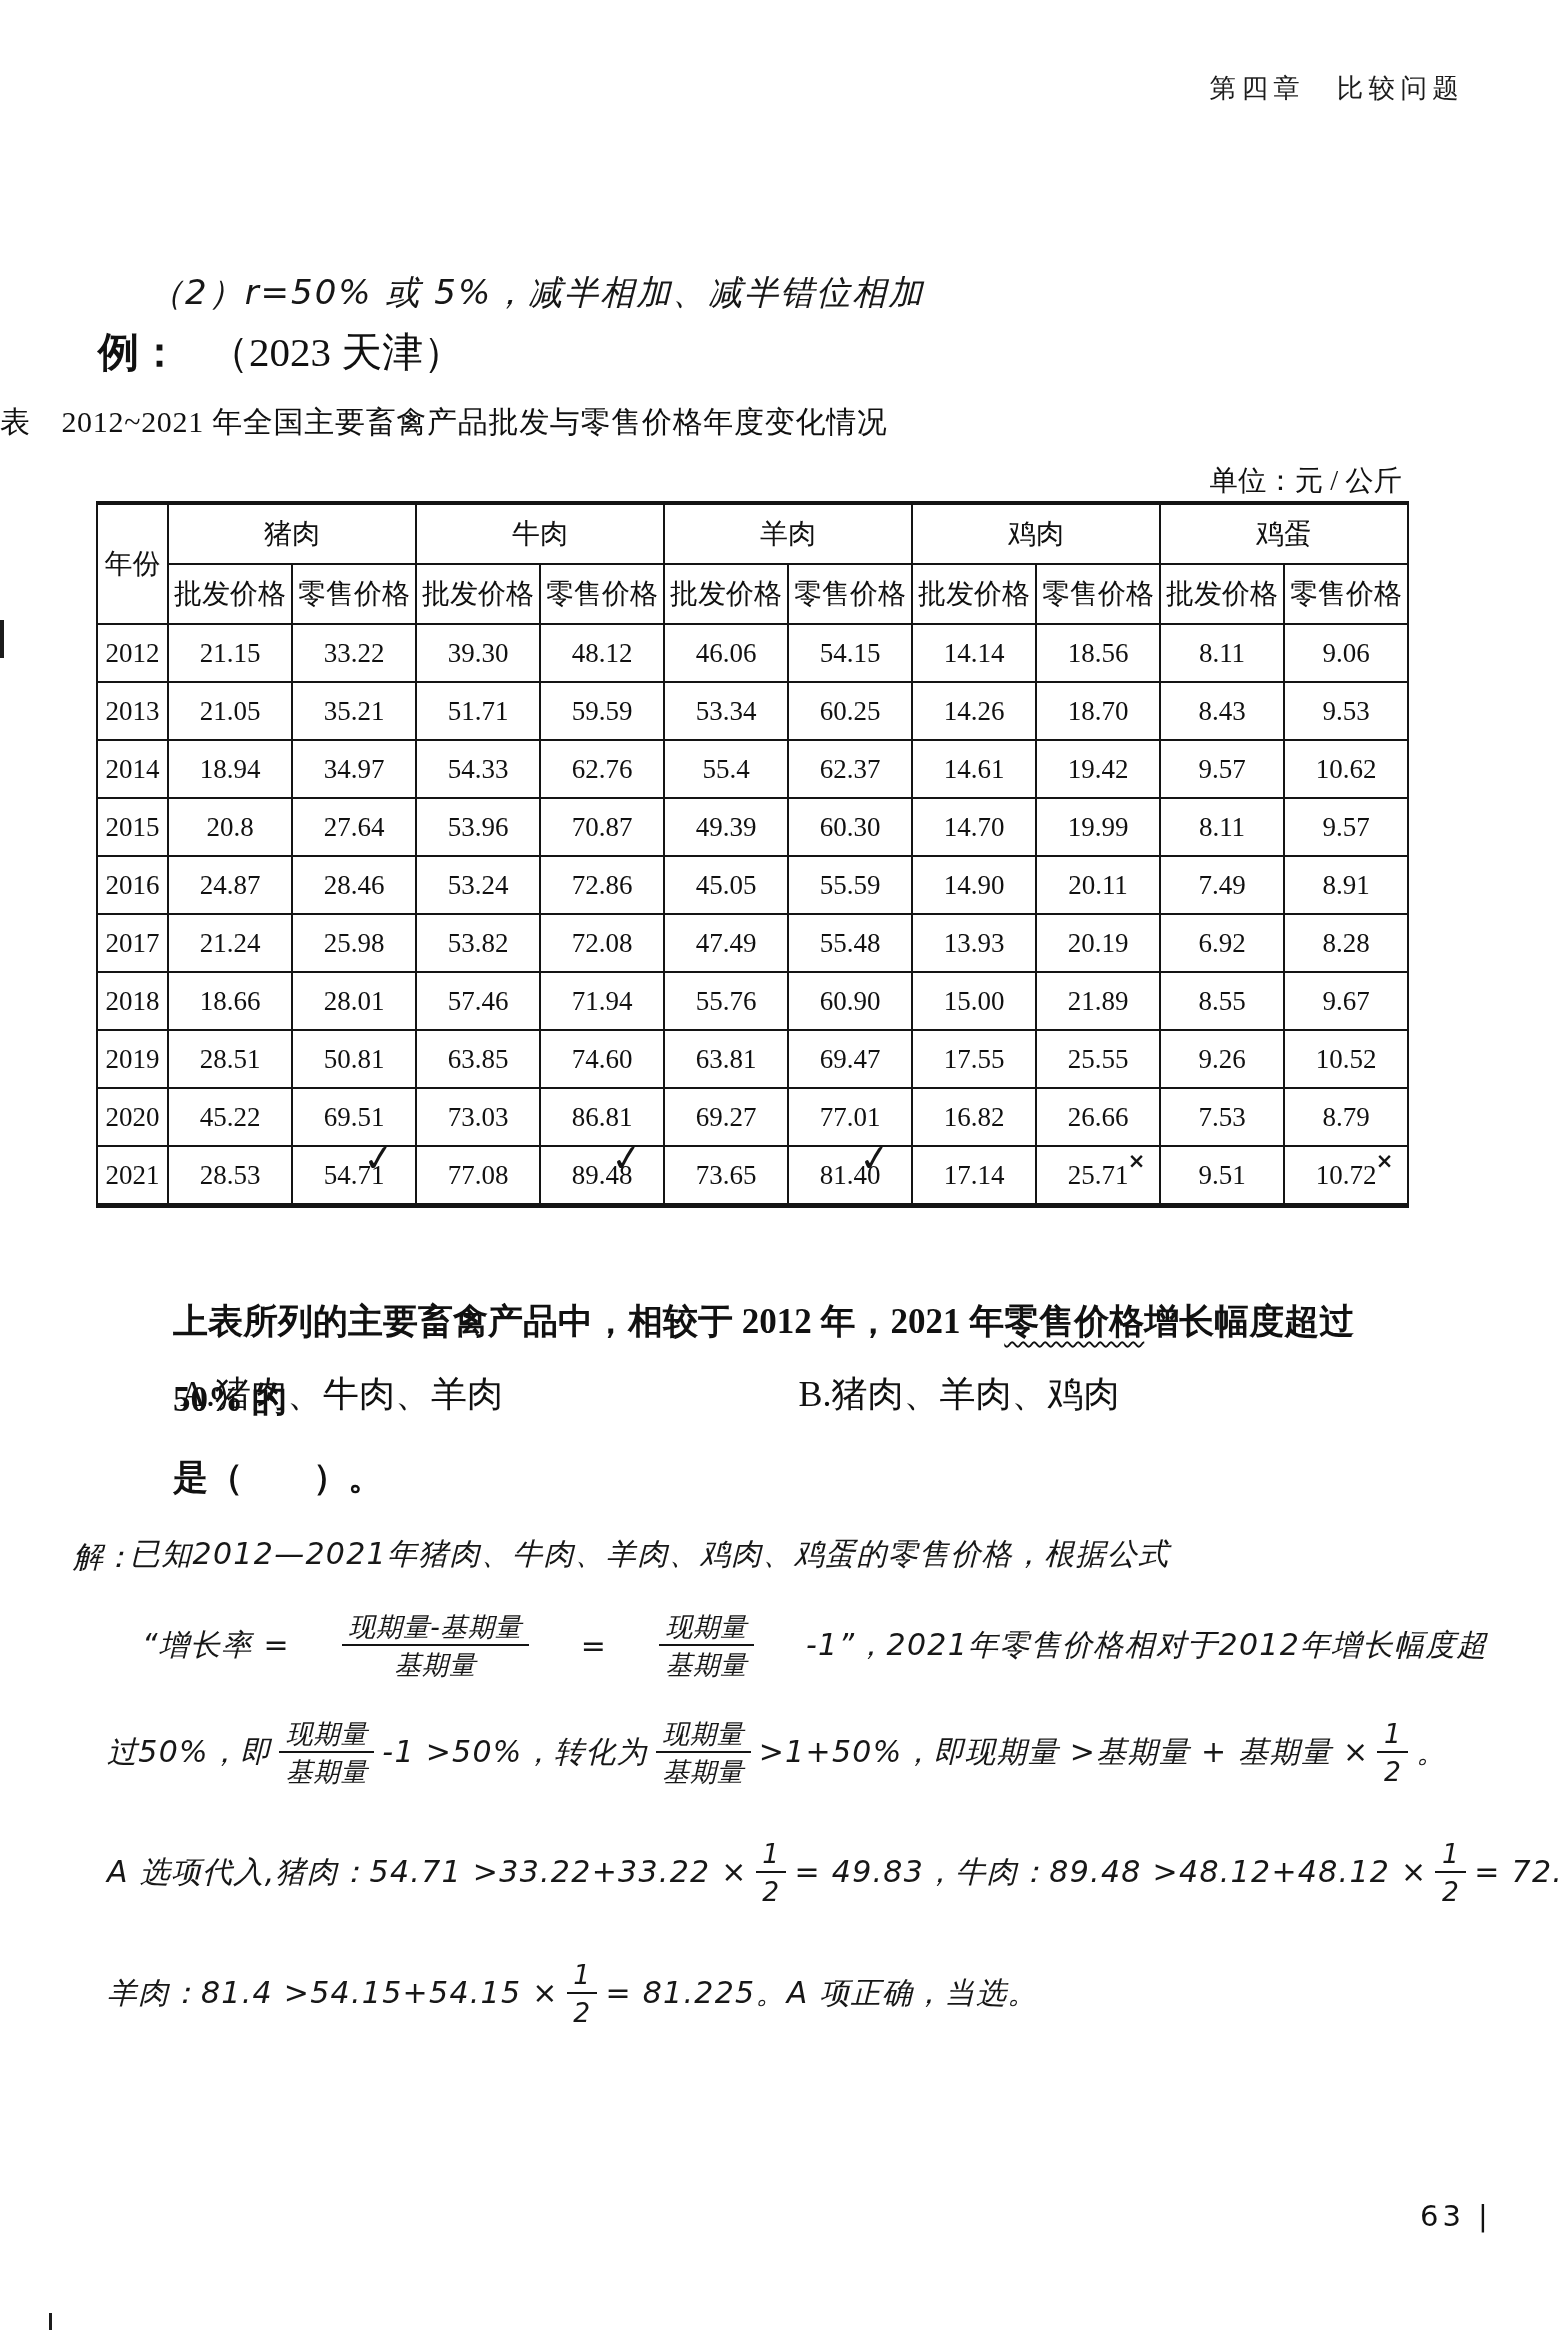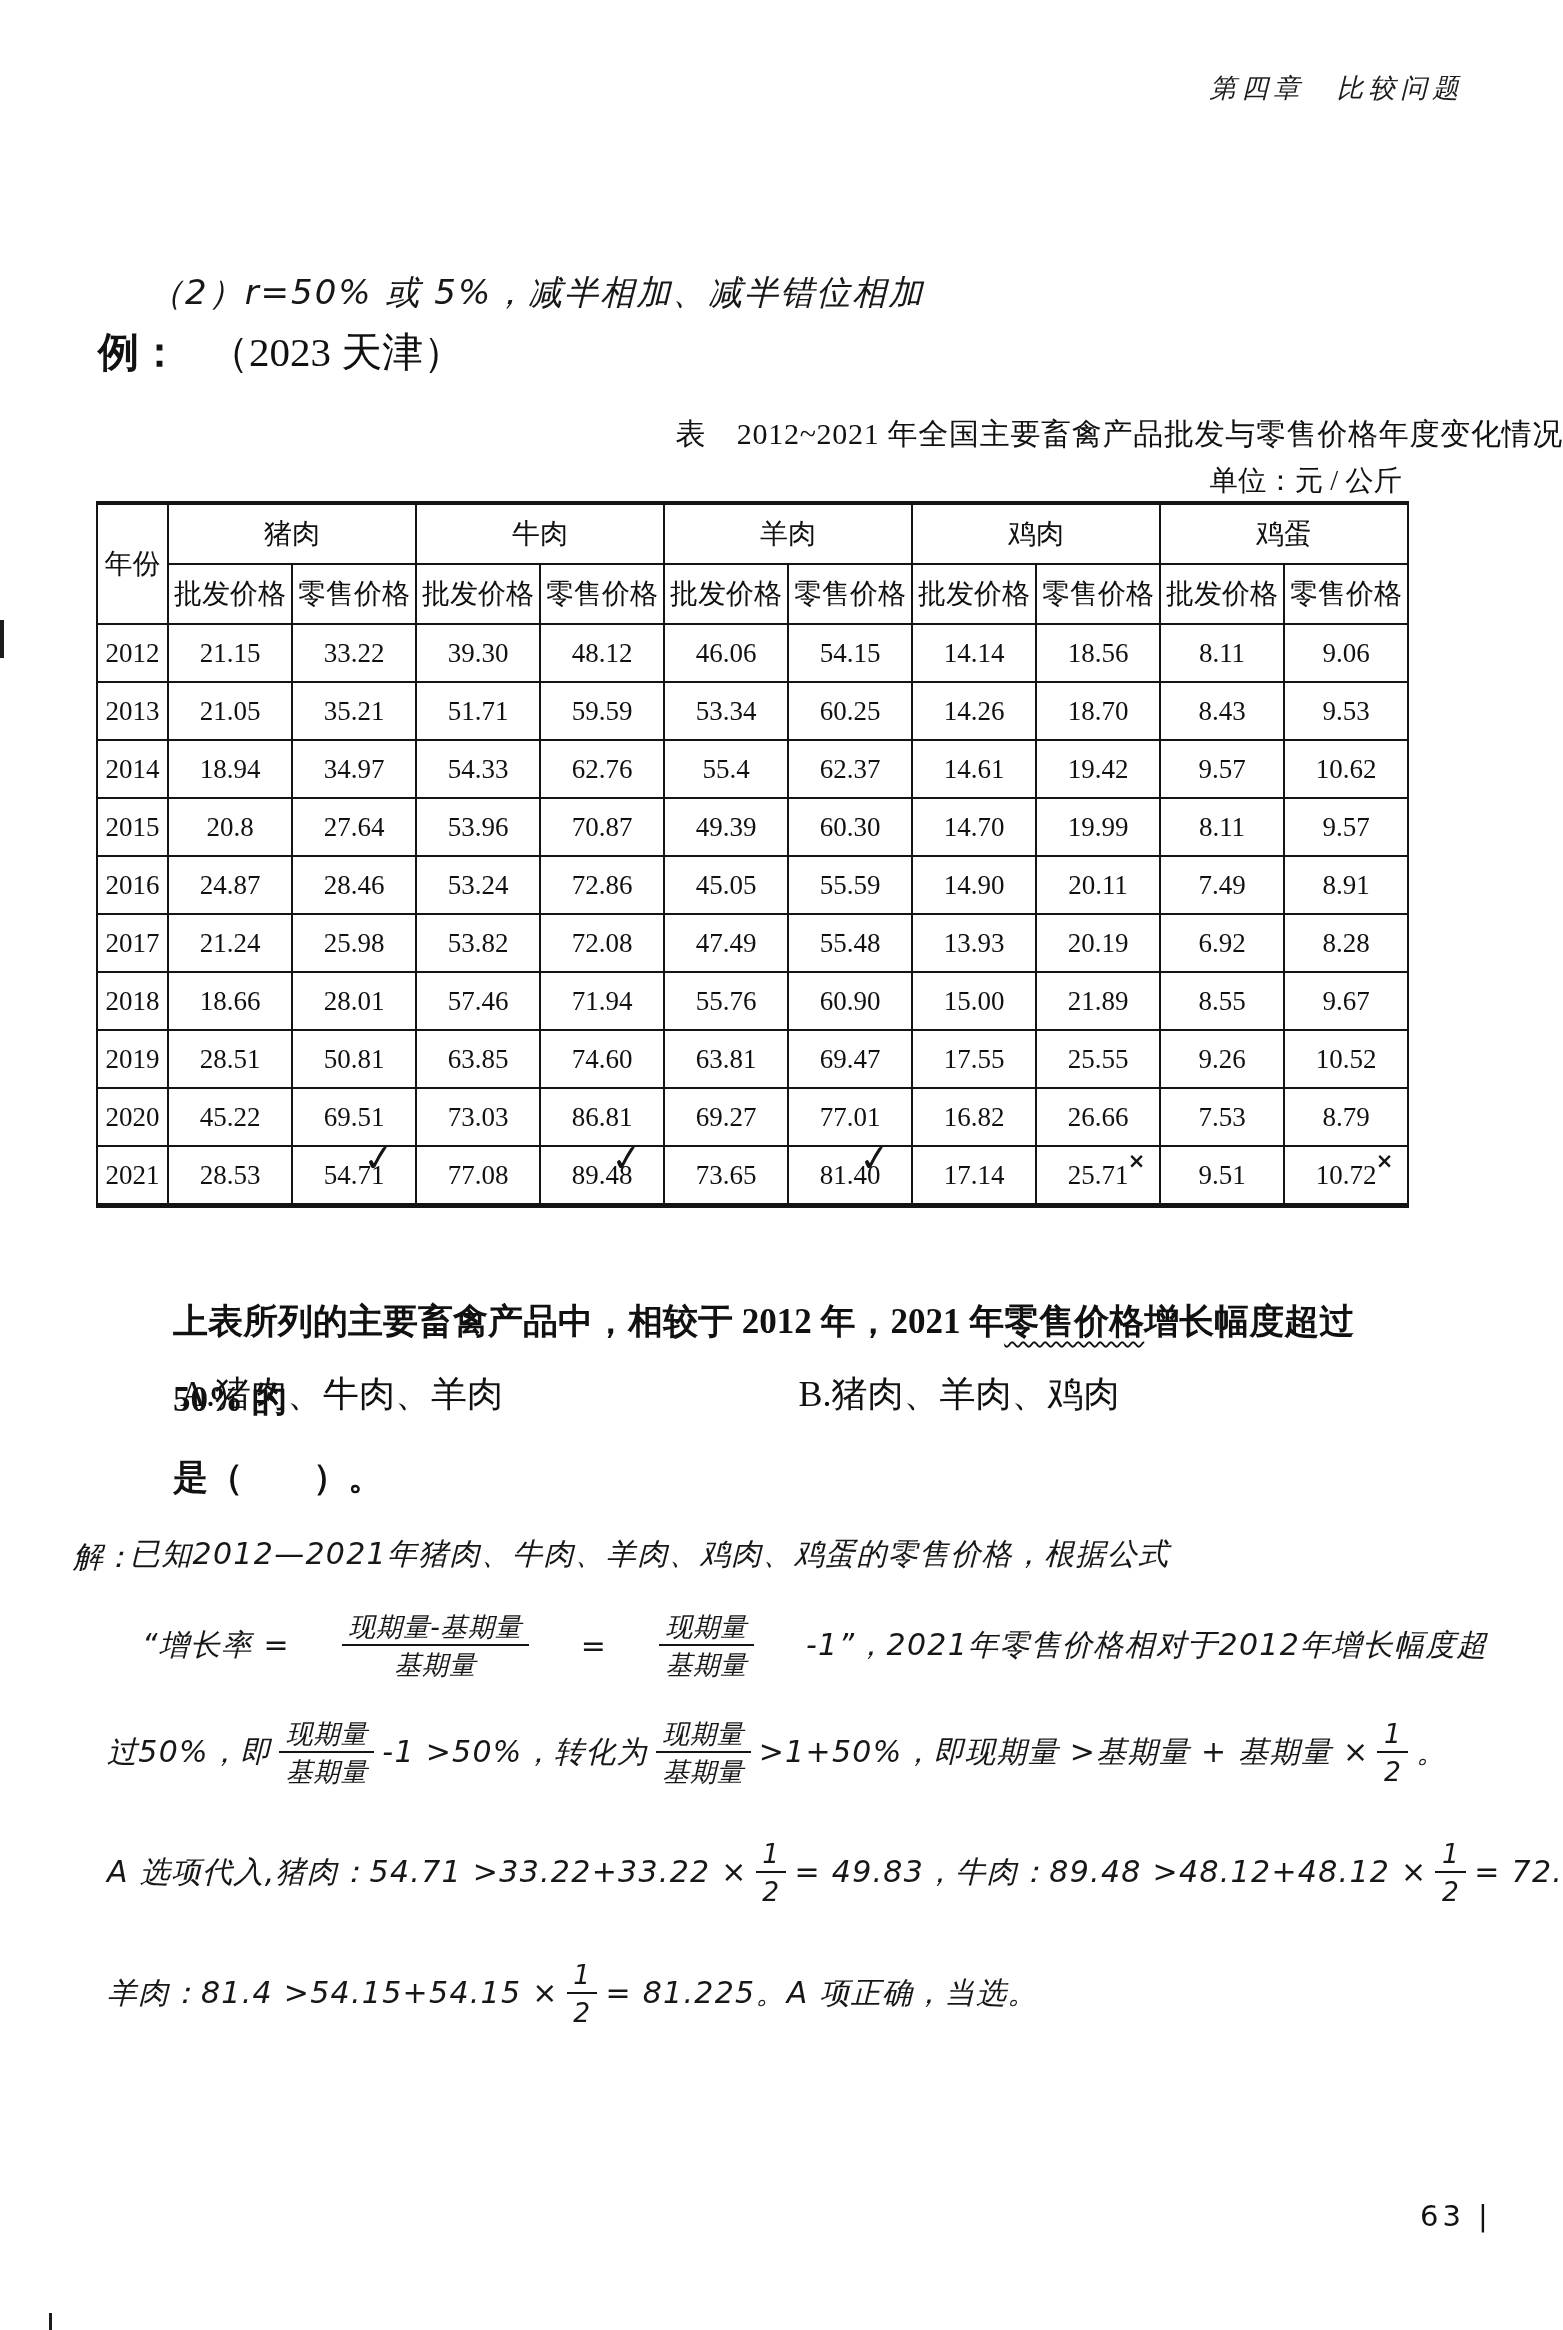--- a/index.html
+++ b/index.html
@@ -3,37 +3,37 @@
 <meta charset="utf-8">
 <style>
   html,body{margin:0;padding:0;}
   body{
     width:1563px;height:2330px;position:relative;background:#ffffff;
     font-family:"Liberation Serif",serif;color:#111;
   }
   
   .chapter-header{
     position:absolute;top:70px;right:99px;
-    font-family:"DejaVu Serif",serif;font-style:italic;
+    font-family:"DejaVu Serif",serif;
     font-size:26.5px;letter-spacing:5.3px;color:#1c1c1c;
   }
   
   .handwritten{
     font-family:"DejaVu Sans",sans-serif;font-style:italic;color:#171717;margin-top:24px;
   }
   .note-line{
     position:absolute;left:149px;top:246px;font-size:34px;letter-spacing:2px;
   }
   
   .example-line{position:absolute;left:98px;top:325px;font-size:41px;}
   .example-label{font-weight:bold;}
   .example-source{margin-left:28px;}
   
   .table-title{
-    position:absolute;left:0;width:100%;top:414px;text-align:right;
+    position:absolute;left:0;width:100%;top:402px;text-align:left;
     font-size:30px;letter-spacing:0.7px;
   }
   .unit-line{position:absolute;right:161px;top:462px;font-size:28.4px;}
   
   table.price-table{
     position:absolute;left:96px;top:501px;width:1308px;
     border-collapse:collapse;table-layout:fixed;
     font-size:28px;
   }
   table.price-table{border:2.6px solid #141414;border-top:4px solid #141414;border-bottom:5.3px solid #141414;}

